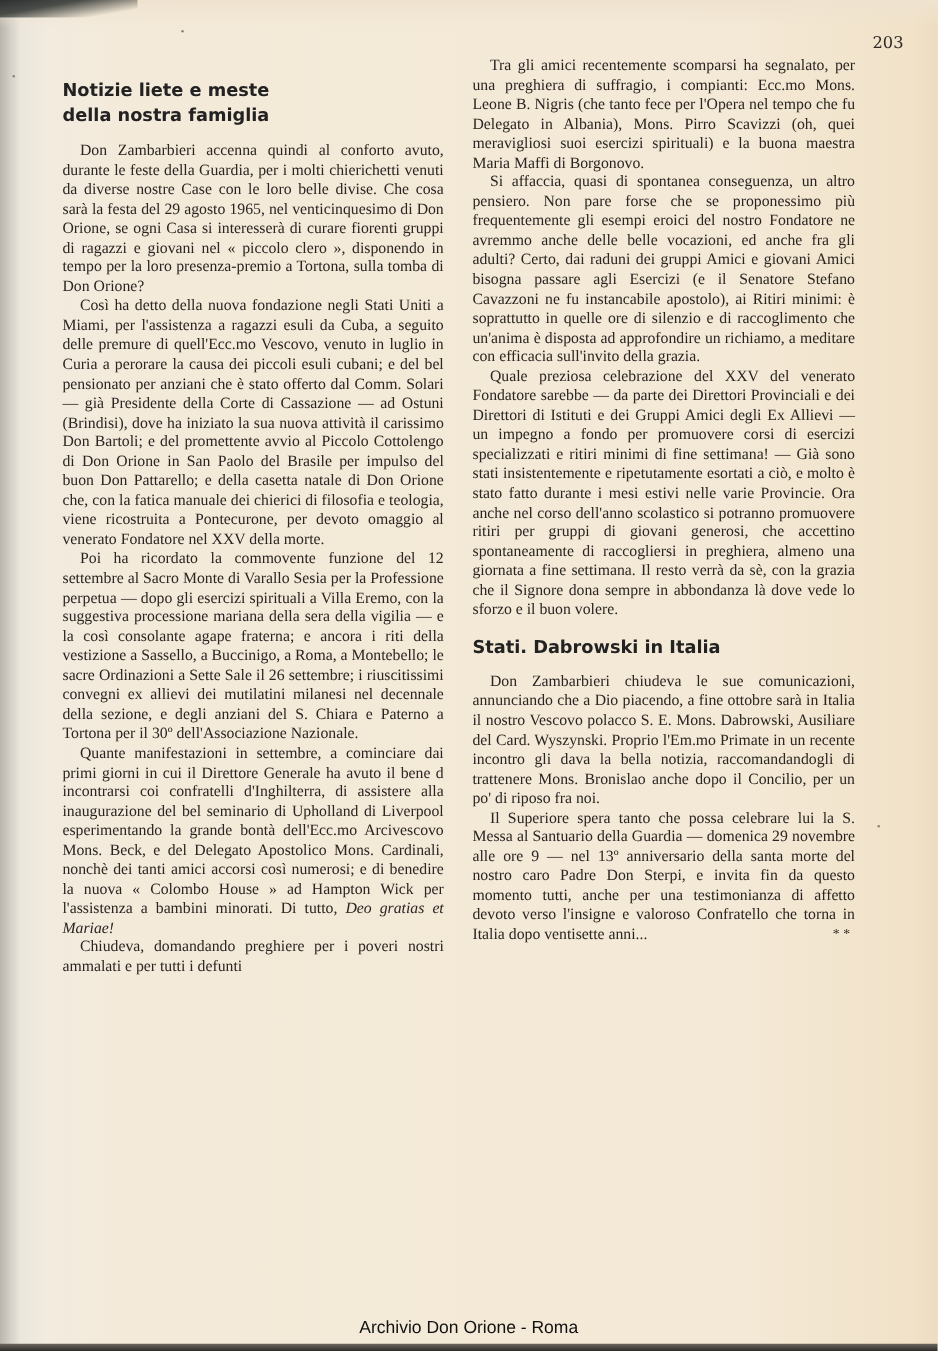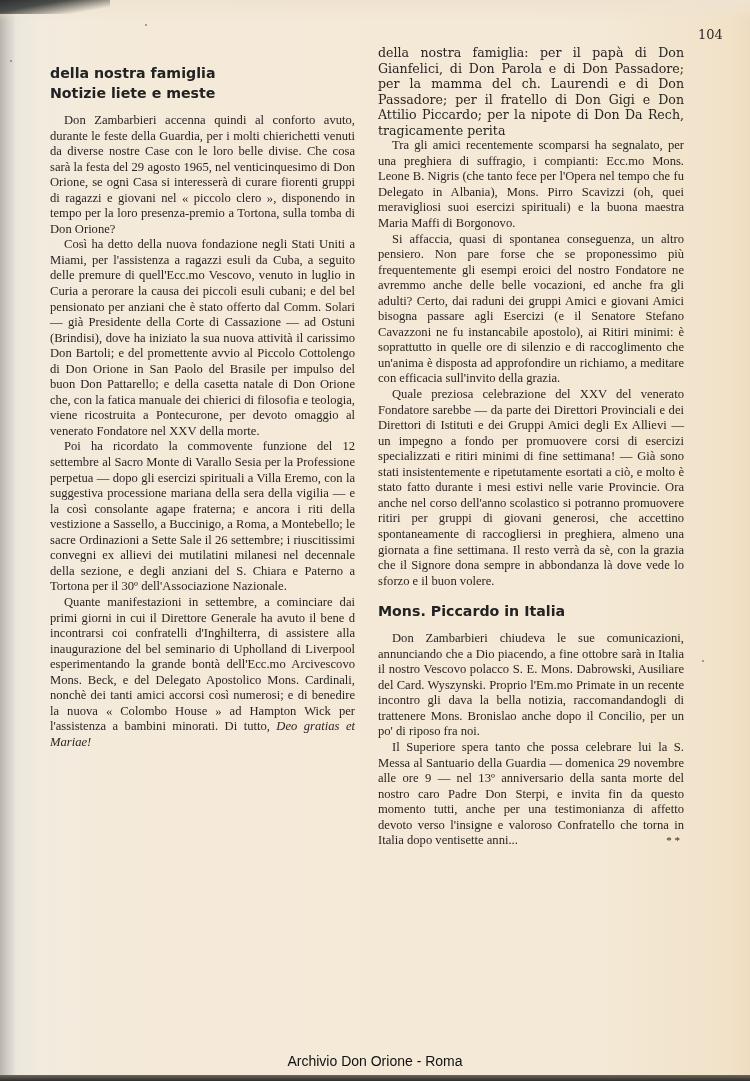--- a/index.html
+++ b/index.html
@@ -62,38 +62,38 @@
 
 <div class="page">
   <div class="spine"></div>
   <div class="top-shadow"></div>
   <div class="top-left-dark"></div>
 
   <div class="dot" style="left:145px;top:24px;"></div>
   <div class="dot" style="left:10px;top:60px;"></div>
   <div class="dot" style="left:702px;top:660px;"></div>
 
-  <div class="page-number">104</div>
+  <div class="page-number">203</div>
 
   <div class="col left">
     <div class="heading two-line">
+      <div>Notizie liete e meste</div>
       <div>della nostra famiglia</div>
-      <div>Notizie liete e meste</div>
     </div>
     <p class="indent">Don Zambarbieri accenna quindi al conforto avuto, durante le feste della Guardia, per i molti chierichetti venuti da diverse nostre Case con le loro belle divise. Che cosa sarà la festa del 29 agosto 1965, nel venticinquesimo di Don Orione, se ogni Casa si interesserà di curare fiorenti gruppi di ragazzi e giovani nel « piccolo clero », disponendo in tempo per la loro presenza-premio a Tortona, sulla tomba di Don Orione?</p>
     <p class="indent">Così ha detto della nuova fondazione negli Stati Uniti a Miami, per l'assistenza a ragazzi esuli da Cuba, a seguito delle premure di quell'Ecc.mo Vescovo, venuto in luglio in Curia a perorare la causa dei piccoli esuli cubani; e del bel pensionato per anziani che è stato offerto dal Comm. Solari — già Presidente della Corte di Cassazione — ad Ostuni (Brindisi), dove ha iniziato la sua nuova attività il carissimo Don Bartoli; e del promettente avvio al Piccolo Cottolengo di Don Orione in San Paolo del Brasile per impulso del buon Don Pattarello; e della casetta natale di Don Orione che, con la fatica manuale dei chierici di filosofia e teologia, viene ricostruita a Pontecurone, per devoto omaggio al venerato Fondatore nel XXV della morte.</p>
     <p class="indent">Poi ha ricordato la commovente funzione del 12 settembre al Sacro Monte di Varallo Sesia per la Professione perpetua — dopo gli esercizi spirituali a Villa Eremo, con la suggestiva processione mariana della sera della vigilia — e la così consolante agape fraterna; e ancora i riti della vestizione a Sassello, a Buccinigo, a Roma, a Montebello; le sacre Ordinazioni a Sette Sale il 26 settembre; i riuscitissimi convegni ex allievi dei mutilatini milanesi nel decennale della sezione, e degli anziani del S. Chiara e Paterno a Tortona per il 30º dell'Associazione Nazionale.</p>
     <p class="indent"><span>Quante manifestazioni in settembre, a cominciare dai primi giorni in cui il Direttore Generale ha avuto il bene d incontrarsi coi confratelli d'Inghilterra, di assistere alla inaugurazione del bel seminario di Upholland di Liverpool esperimentando la grande bontà dell'Ecc.mo Arcivescovo Mons. Beck, e del Delegato Apostolico Mons. Cardinali, nonchè dei tanti amici accorsi così numerosi; e di benedire la nuova « Colombo House » ad Hampton Wick per l'assistenza a bambini minorati. Di tutto,</span> <span class="ital">Deo gratias et Mariae!</span></p>
+    <p class="indent">Chiudeva, domandando preghiere per i poveri nostri ammalati e per tutti i defunti</p>
   </div>
 
   <div class="col right">
-    <p>della nostra famiglia: per il papà di Don Gianfelici, di Don Parola e di Don Passadore; per la mamma del ch. Laurendi e di Don Passadore; per il fratello di Don Gigi e Don Attilio Piccardo; per la nipote di Don Da Rech, tragicamente perita</p>
     <p class="indent">Tra gli amici recentemente scomparsi ha segnalato, per una preghiera di suffragio, i compianti: Ecc.mo Mons. Leone B. Nigris (che tanto fece per l'Opera nel tempo che fu Delegato in Albania), Mons. Pirro Scavizzi (oh, quei meravigliosi suoi esercizi spirituali) e la buona maestra Maria Maffi di Borgonovo.</p>
     <p class="indent">Si affaccia, quasi di spontanea conseguenza, un altro pensiero. Non pare forse che se proponessimo più frequentemente gli esempi eroici del nostro Fondatore ne avremmo anche delle belle vocazioni, ed anche fra gli adulti? Certo, dai raduni dei gruppi Amici e giovani Amici bisogna passare agli Esercizi (e il Senatore Stefano Cavazzoni ne fu instancabile apostolo), ai Ritiri minimi: è soprattutto in quelle ore di silenzio e di raccoglimento che un'anima è disposta ad approfondire un richiamo, a meditare con efficacia sull'invito della grazia.</p>
     <p class="indent">Quale preziosa celebrazione del XXV del venerato Fondatore sarebbe — da parte dei Direttori Provinciali e dei Direttori di Istituti e dei Gruppi Amici degli Ex Allievi — un impegno a fondo per promuovere corsi di esercizi specializzati e ritiri minimi di fine settimana! — Già sono stati insistentemente e ripetutamente esortati a ciò, e molto è stato fatto durante i mesi estivi nelle varie Provincie. Ora anche nel corso dell'anno scolastico si potranno promuovere ritiri per gruppi di giovani generosi, che accettino spontaneamente di raccogliersi in preghiera, almeno una giornata a fine settimana. Il resto verrà da sè, con la grazia che il Signore dona sempre in abbondanza là dove vede lo sforzo e il buon volere.</p>
-    <div class="heading">Mons. Piccardo in Italia</div>
+    <div class="heading">Stati. Dabrowski in Italia</div>
     <p class="indent">Don Zambarbieri chiudeva le sue comunicazioni, annunciando che a Dio piacendo, a fine ottobre sarà in Italia il nostro Vescovo polacco S. E. Mons. Dabrowski, Ausiliare del Card. Wyszynski. Proprio l'Em.mo Primate in un recente incontro gli dava la bella notizia, raccomandandogli di trattenere Mons. Bronislao anche dopo il Concilio, per un po' di riposo fra noi.</p>
     <p class="indent"><span>Il Superiore spera tanto che possa celebrare lui la S. Messa al Santuario della Guardia — domenica 29 novembre alle ore 9 — nel 13º anniversario della santa morte del nostro caro Padre Don Sterpi, e invita fin da questo momento tutti, anche per una testimonianza di affetto devoto verso l'insigne e valoroso Confratello che torna in Italia dopo ventisette anni...</span><span class="stars">* *</span></p>
   </div>
 
   <div class="footer">Archivio Don Orione - Roma</div>
   <div class="bottom-bar"></div>
 </div>
 
 </body></html>

